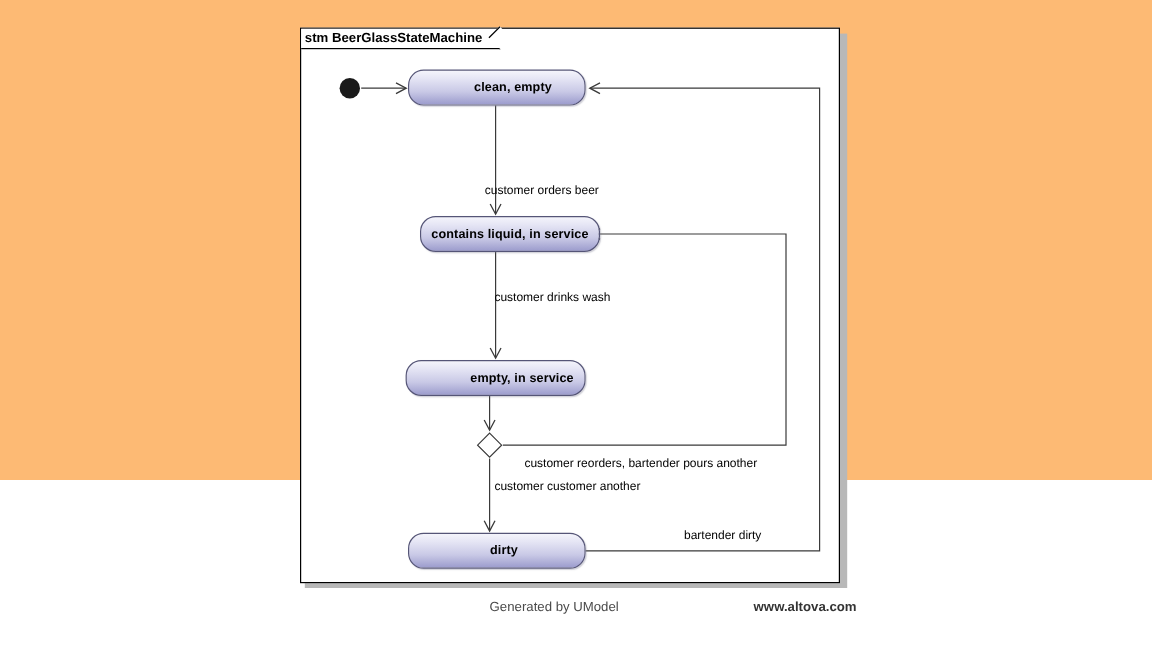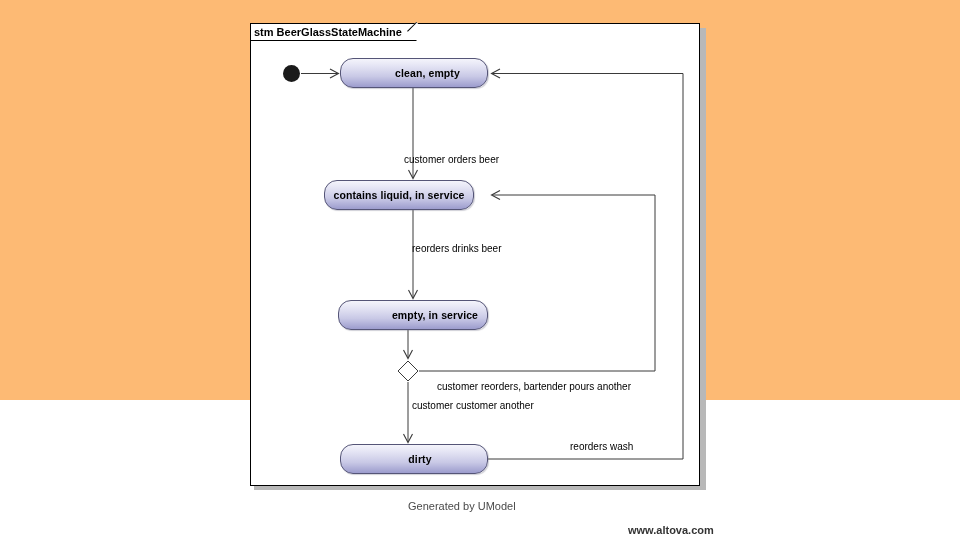--- a/index.html
+++ b/index.html
@@ -95,21 +95,21 @@
   }
   .state-label {
     font-size: 10.5px;
     font-weight: bold;
     color: #000000;
     letter-spacing: 0.1px;
     white-space: nowrap;
   }
 
   .state-clean   { left: 340px; top: 58px;  width: 148px; height: 30px; padding-left: 27px; }
-  .state-liquid  { left: 324px; top: 180px; width: 150px; height: 30px; text-align: right; }
+  .state-liquid  { left: 350px; top: 180px; width: 150px; height: 30px; text-align: right; }
   .state-empty   { left: 338px; top: 300px; width: 150px; height: 30px; padding-left: 44px; }
   .state-dirty   { left: 340px; top: 444px; width: 148px; height: 30px; padding-left: 12px; }
 
   
   .initial-node {
     position: absolute;
     left: 283px;
     top: 65px;
     width: 17px;
     height: 17px;
@@ -154,21 +154,20 @@
     position: absolute;
     left: 408px;
     top: 0px;
   }
   .footer-url {
     position: absolute;
     left: 628px;
     top: 0px;
     font-weight: bold;
     color: #333333;
-    margin-top: 24px;
   }
 </style>
 </head>
 <body>
 
 <div id="canvas">
 
   <div class="frame-shadow"></div>
 
   <div class="frame">
@@ -217,26 +216,26 @@
   <div class="state state-dirty">
     <span class="state-label">dirty</span>
   </div>
 
   <svg class="decision" viewBox="0 0 22 22" xmlns="http://www.w3.org/2000/svg">
     <polygon points="11,1 21,11 11,21 1,11" fill="#ffffff" stroke="#3a3a3a" stroke-width="1"></polygon>
   </svg>
 
   <div class="tlabel lbl-orders">customer orders beer</div>
 
-  <div class="tlabel lbl-drinks">reorders drinks beer</div>
+  <div class="tlabel lbl-drinks">customer drinks wash</div>
 
   <div class="tlabel lbl-reorders">customer reorders, bartender pours another</div>
 
   <div class="tlabel lbl-declines">customer customer another</div>
 
-  <div class="tlabel lbl-wash">reorders wash</div>
+  <div class="tlabel lbl-wash">bartender dirty</div>
 
   <div class="footer">
     <span class="footer-generated">Generated by UModel</span>
     <span class="footer-url">www.altova.com</span>
   </div>
 
 </div>
 
 </body></html>

